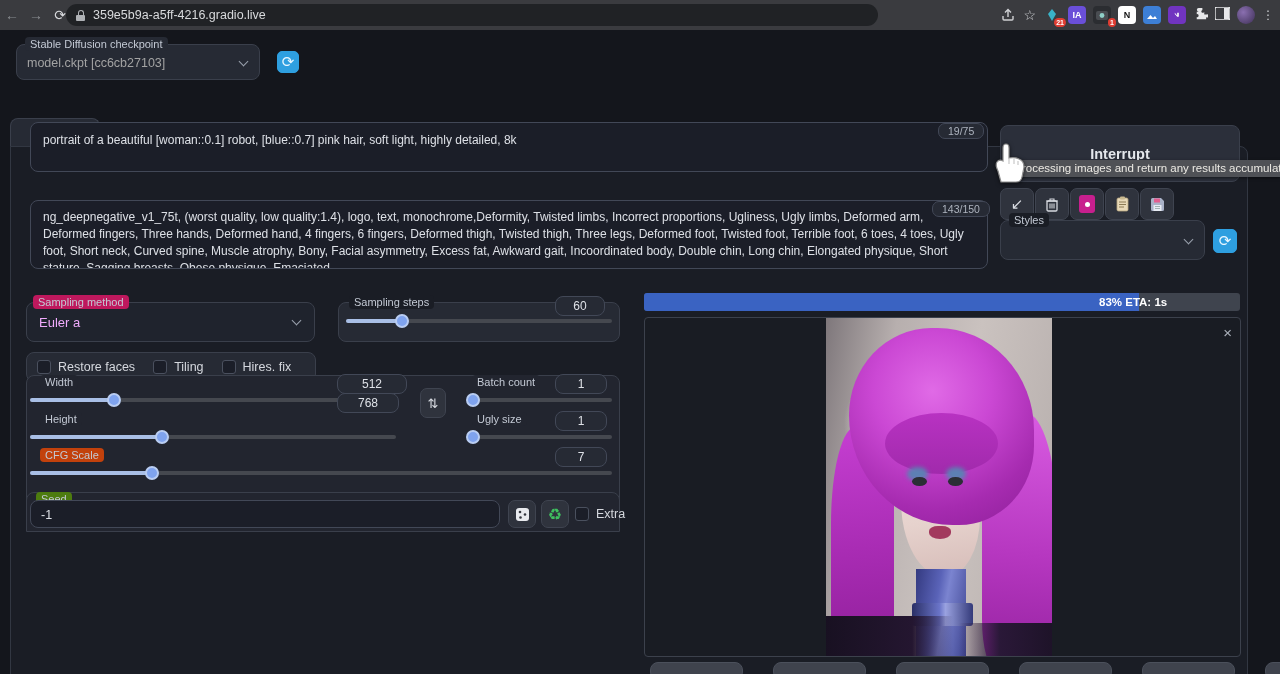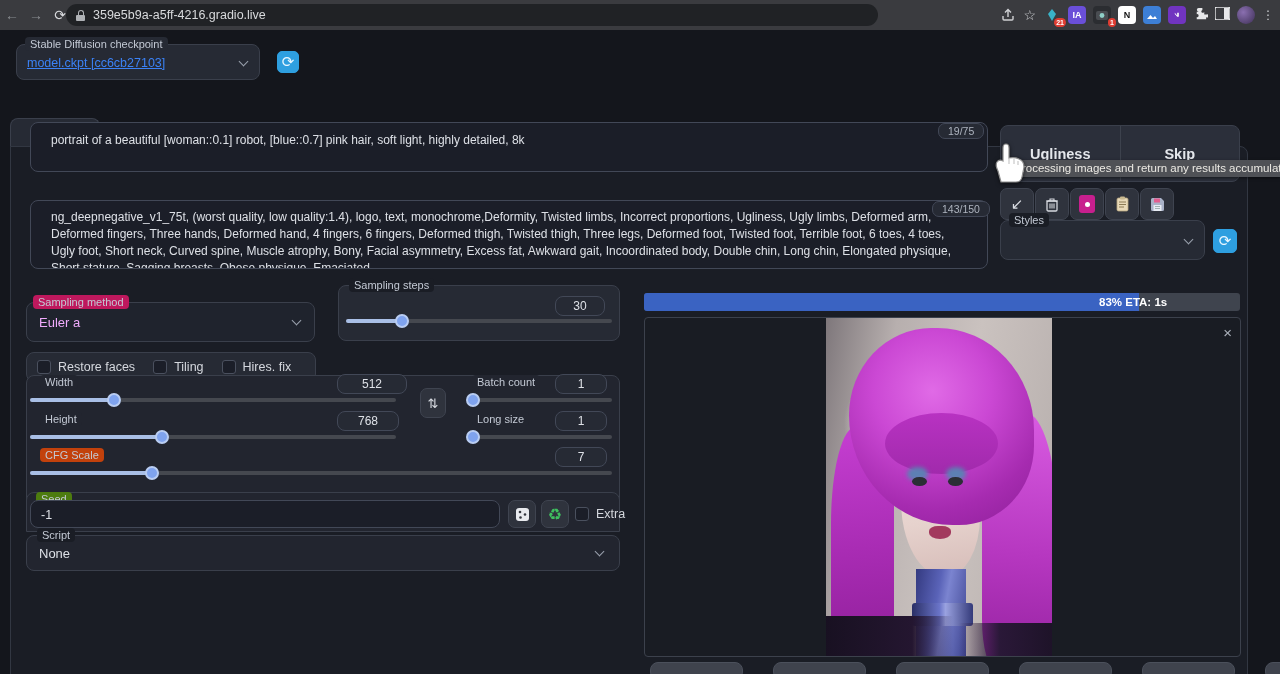--- a/index.html
+++ b/index.html
@@ -45,21 +45,21 @@
   
   .tabs { position:absolute; left:10px; top:88px; display:flex; }
   .tab { color:#9aa1ad; font-size:13.5px; padding:8px 22px; cursor:pointer; }
   .tab.active { color:#e8eaee; background:#262a34; border:1px solid #3a3f4b; border-bottom:none;
     border-radius:8px 8px 0 0; }
 
   .mainpanel { position:absolute; left:10px; top:116px; width:1238px; height:556px;
     border:1px solid #323742; border-radius:0 8px 8px 8px; background:#1a1d25; }
 
   .textbox { position:absolute; background:#1b1e28; border:1px solid #424857; border-radius:8px;
-    color:#dde0e6; font-size:12px; padding:8px 20px; line-height:1.55; overflow:hidden; }
+    color:#dde0e6; font-size:12px; padding:8px 12px; line-height:1.55; overflow:hidden; }
   .counter { position:absolute; background:#262a34; border:1px solid #424857; border-radius:7px;
     color:#aeb4bf; font-size:10.5px; padding:1px 9px; }
 
   .bigbtn-wrap { position:absolute; left:1000px; top:125px; width:240px; height:57px; background:#2b2f3a;
     border:1px solid #3a3f4b; border-radius:8px; display:flex; }
   .bigbtn { flex:1; display:flex; align-items:center; justify-content:center; color:#e4e7ec;
     font-size:14.5px; font-weight:600; cursor:pointer; }
   .bigbtn + .bigbtn { border-left:1px solid #3d424d; }
 
   .tooltip { position:absolute; left:1018px; top:160px; width:262px; height:17px; background:#4f5156;
@@ -196,21 +196,21 @@
       </span>
       <span class="avatar"></span>
       <span class="dots">⋮</span>
     </div>
   </div>
 
   <div class="page">
 
     <div class="block" style="left:16px; top:14px; width:244px; height:36px;">
       <span class="flatlabel" style="left:8px; top:-8px;">Stable Diffusion checkpoint</span>
-      <span style="position:absolute; left:10px; top:11px; color:#3b82f6; font-size:12.5px;text-decoration:underline;">model.ckpt [cc6cb27103]</span>
+      <span style="position:absolute; left:10px; top:11px; color:#a3a3a3; font-size:12.5px;">model.ckpt [cc6cb27103]</span>
       <span class="chev" style="position:absolute; right:12px; top:13px;"></span>
     </div>
     <button class="refreshbtn blue" style="left:277px; top:21px;">⟳</button>
 
     <div class="tabs">
       <div class="tab active">txt2img</div>
       <div class="tab">img2img</div>
       <div class="tab">Extras</div>
       <div class="tab">PNG Info</div>
       <div class="tab">Checkpoint Merger</div>
@@ -225,22 +225,21 @@
       <span>portrait of a beautiful [woman::0.1] robot, [blue::0.7] pink hair, soft light, highly detailed, 8k</span>
     </div>
     <span class="counter" style="left:938px; top:93px;">19/75</span>
 
     <div class="textbox" style="left:30px; top:170px; width:958px; height:69px; line-height:1.42;">
       <span>ng_deepnegative_v1_75t, (worst quality, low quality:1.4), logo, text, monochrome,Deformity, Twisted limbs, Incorrect proportions, Ugliness, Ugly limbs, Deformed arm, Deformed fingers, Three hands, Deformed hand, 4 fingers, 6 fingers, Deformed thigh, Twisted thigh, Three legs, Deformed foot, Twisted foot, Terrible foot, 6 toes, 4 toes, Ugly foot, Short neck, Curved spine, Muscle atrophy, Bony, Facial asymmetry, Excess fat, Awkward gait, Incoordinated body, Double chin, Long chin, Elongated physique, Short stature, Sagging breasts, Obese physique, Emaciated,</span>
     </div>
     <span class="counter" style="left:932px; top:171px;">143/150</span>
 
     <div class="bigbtn-wrap" style="top:95px;">
-      <div class="bigbtn">Ugliness</div>
-      <div class="bigbtn">Skip</div>
+      <div class="bigbtn">Interrupt</div>
     </div>
     <div class="tooltip" style="top:130px;">rocessing images and return any results accumulated so far.</div>
 
     <svg class="cursor-hand" style="top:108px;" viewBox="0 0 42 46">
       <path d="M13 44 L10 33 Q7 27 9 24 Q11 21 15 23 L15 10 Q15 6 18 6 Q21 6 21 10 L21 20 Q27 19 31 21 Q36 23 36 29 L34 39 Q33 44 28 44 Z" fill="#ffffff" stroke="#8d8d8d" stroke-width="1.2"></path>
       <path d="M21 20 v6 M26 21 v5 M30 23 v4" stroke="#bdbdbd" stroke-width="1" fill="none"></path>
     </svg>
 
     <button class="iconbtn" style="left:1000px; top:158px;">
       <span>↙</span>
@@ -277,24 +276,24 @@
       <span class="chev" style="position:absolute; right:12px; top:15px;"></span>
     </div>
     <button class="refreshbtn blue" style="left:1213px; top:199px; width:24px; height:24px;">⟳</button>
 
     <div class="block" style="left:26px; top:272px; width:289px; height:40px; background:#1f232d;">
       <span class="flatlabel" style="left:6px; top:-8px; background:#be185d;">Sampling method</span>
       <span style="position:absolute; left:12px; top:12px; color:#f0abfc; font-size:13px;">Euler a</span>
       <span class="chev" style="position:absolute; right:14px; top:14px;"></span>
     </div>
 
-    <div class="block" style="left:338px; top:255px; width:282px; height:56px;text-align:center;">
+    <div class="block" style="left:338px; top:272px; width:282px; height:40px;text-align:center;">
       <span class="flatlabel" style="left:10px; top:-8px; background:#1a1d25;">Sampling steps</span>
     </div>
-    <div class="numbox" style="left:555px; top:266px; width:50px; height:20px;">30</div>
+    <div class="numbox" style="left:555px; top:266px; width:50px; height:20px;">60</div>
     <div class="slider" style="left:346px; top:289px; width:266px;">
       <div class="fill" style="width: 21%;"></div>
         <div class="knob" style="left: 21%;"></div>
     </div>
 
     <div class="block" style="left:26px; top:322px; width:290px; height:30px; display:flex; align-items:center; gap:18px; padding:0 10px;">
       <label class="checkrow">
         <span class="cbox"></span>
         <span>Restore faces</span>
       </label>
@@ -311,38 +310,38 @@
     <div class="block" style="left:26px; top:345px; width:594px; height:143px; background:#22252f;"></div>
 
     <span class="flatlabel" style="left:40px; top:345px; background:#22252f;">Width</span>
     <div class="numbox" style="left:337px; top:344px; width:70px; height:20px;">512</div>
     <div class="slider" style="left:30px; top:368px; width:366px;">
       <div class="fill" style="width: 23%;"></div>
         <div class="knob" style="left: 23%;"></div>
     </div>
 
     <span class="flatlabel" style="left:40px; top:382px; background:#22252f;">Height</span>
-    <div class="numbox" style="left:337px; top:381px; width:62px; height:20px;">768</div>
+    <div class="numbox" style="left:337px; top:363px; width:62px; height:20px;">768</div>
     <div class="slider" style="left:30px; top:405px; width:366px;">
       <div class="fill" style="width: 36%;"></div>
         <div class="knob" style="left: 36%;"></div>
     </div>
 
     <button class="iconbtn" style="left:420px; top:358px; width:26px; height:30px; font-size:13px;">
       <span>⇅</span>
     </button>
 
     <span class="flatlabel" style="left:472px; top:345px; background:#22252f;">Batch count</span>
     <div class="numbox" style="left:555px; top:344px; width:52px; height:20px;">1</div>
     <div class="slider" style="left:467px; top:368px; width:145px;">
       <div class="fill" style="width: 4%;"></div>
         <div class="knob" style="left: 4%;"></div>
     </div>
 
-    <span class="flatlabel" style="left:472px; top:382px; background:#22252f;">Long size</span>
+    <span class="flatlabel" style="left:472px; top:382px; background:#22252f;">Ugly size</span>
     <div class="numbox" style="left:555px; top:381px; width:52px; height:20px;">1</div>
     <div class="slider" style="left:467px; top:405px; width:145px;">
       <div class="fill" style="width: 4%;"></div>
         <div class="knob" style="left: 4%;"></div>
     </div>
 
     <span class="flatlabel" style="left:40px; top:418px; background:#c2410c;">CFG Scale</span>
     <div class="numbox" style="left:555px; top:417px; width:52px; height:20px;">7</div>
     <div class="slider" style="left:30px; top:441px; width:582px;">
       <div class="fill" style="width: 21%;"></div>
@@ -363,25 +362,20 @@
         </svg>
     </button>
     <button class="iconbtn" style="left:541px; top:470px; width:28px; height:28px; color:#3fbf5f; font-size:16px;">
       <span>♻</span>
     </button>
     <label class="checkrow" style="position:absolute; left:575px; top:477px;">
       <span class="cbox"></span>
       <span>Extra</span>
     </label>
 
-    <div class="block" style="left:26px; top:505px; width:594px; height:36px; background:#22252f;">
-      <span class="flatlabel" style="left:10px; top:-8px; background:#1a1d25;">Script</span>
-      <span style="position:absolute; left:12px; top:10px; color:#dde0e6; font-size:13px;">None</span>
-      <span class="chev" style="position:absolute; right:16px; top:12px;"></span>
-    </div>
 
     <div class="progress" style="top:263px;">
       <div class="pfill" style="width: 83%;"></div>
       <span class="plabel" style="left:455px;">83% ETA: 1s</span>
     </div>
 
     <div class="gallery" style="top:287px;">
       <span class="closex">×</span>
 
       <div class="portrait">

